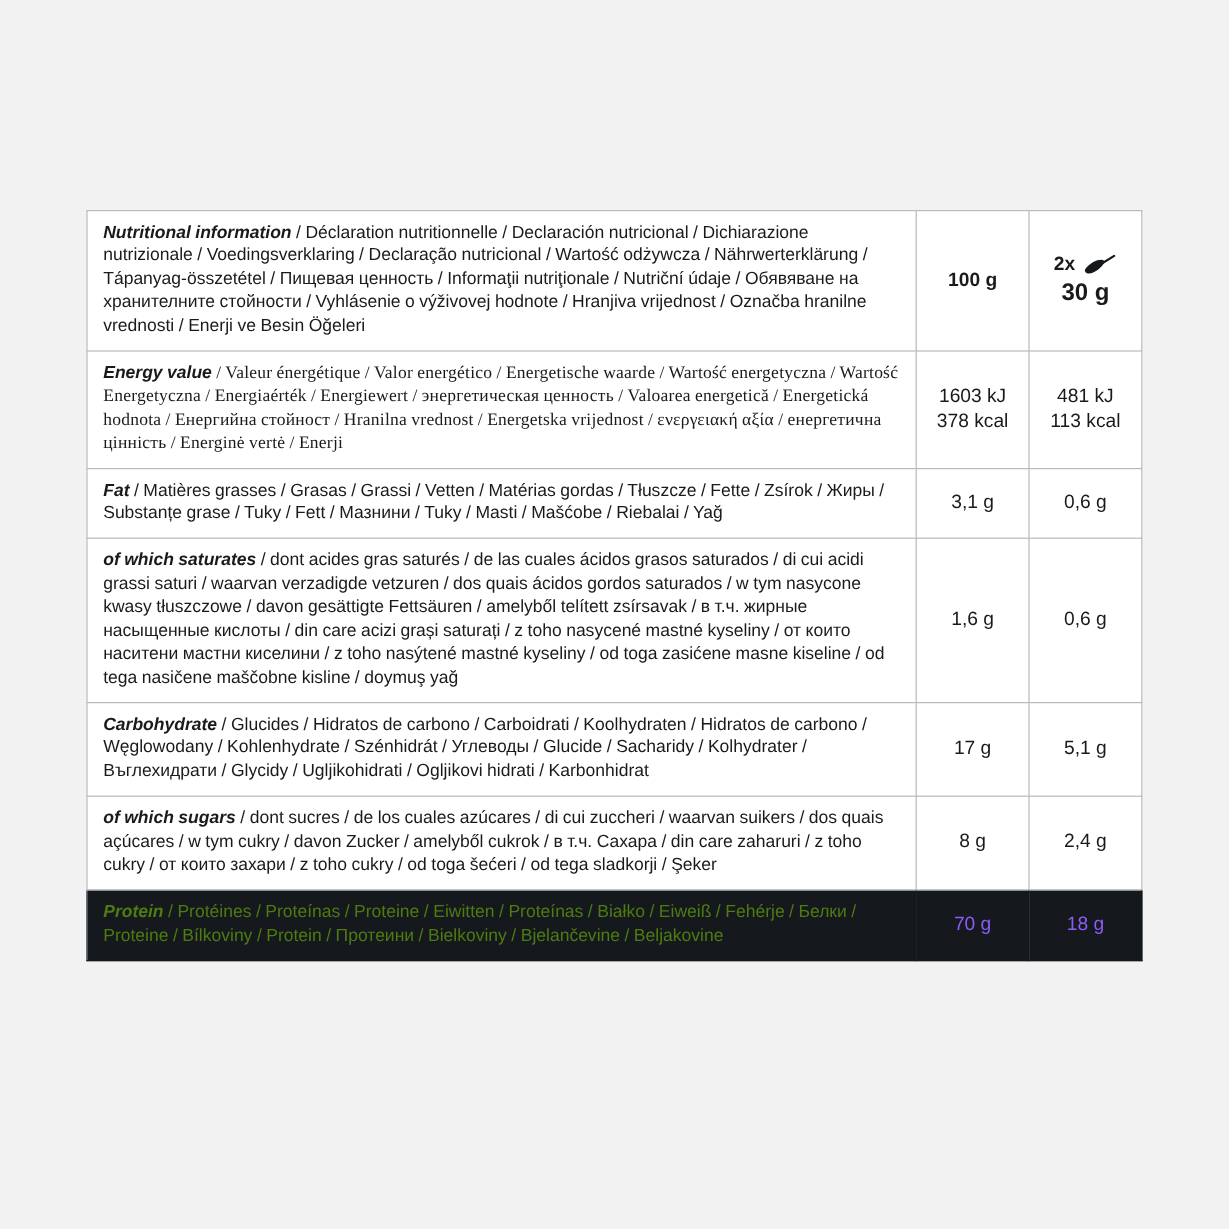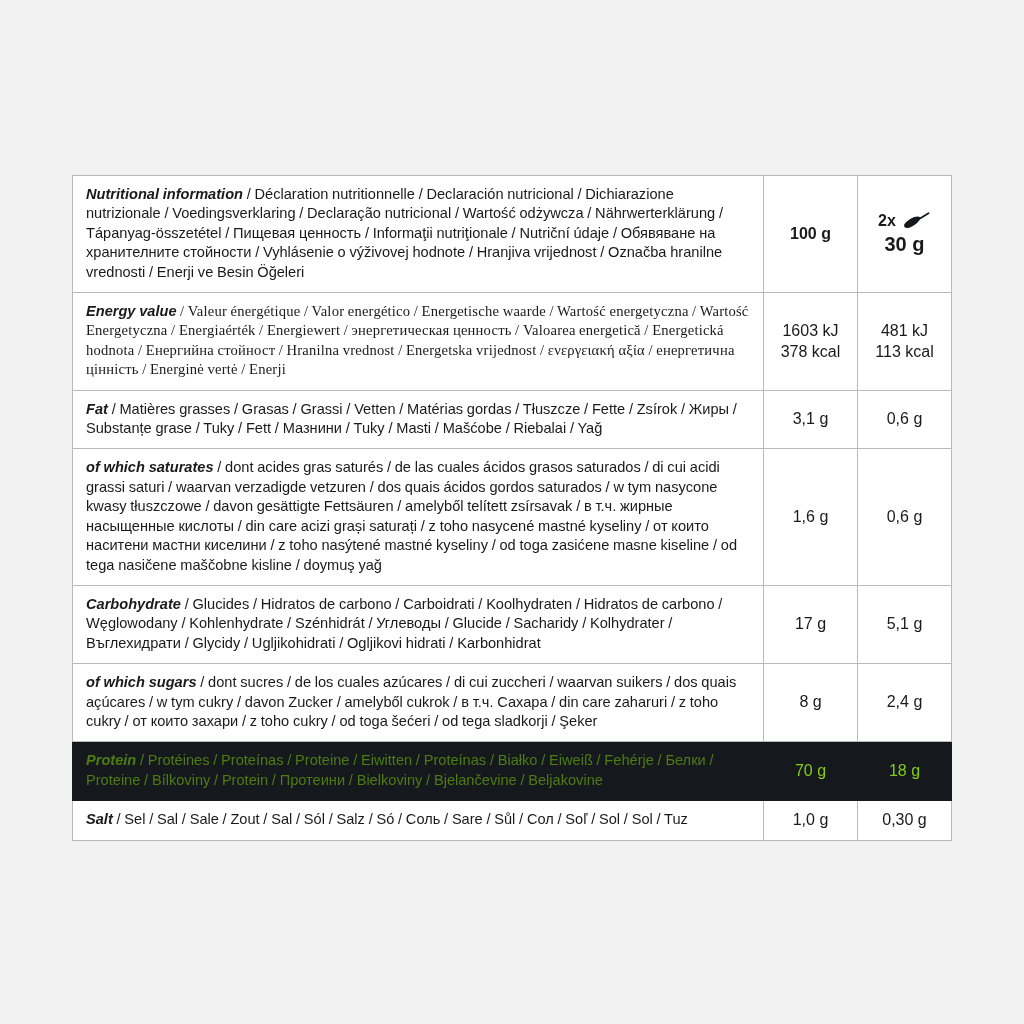--- a/index.html
+++ b/index.html
@@ -68,21 +68,21 @@
   }
   .scoop-row {
     display: flex;
     align-items: center;
     justify-content: center;
     gap: 5px;
   }
   .scoop-icon svg { display: block; }
   tr.protein-row td {
     background: #15191e;
-    color: #84cc16;
+    color: #8b5cf6;
     border-color: #15191e;
   }
   tr.protein-row td.desc { color: #4d7c0f; }
   .energy-val div { line-height: 1.35; }
   .spaced {
     letter-spacing: 0.2px;
     font-family: Liberation Serif, serif;
   }
 </style>
 </head>
@@ -163,23 +163,16 @@
         </tr>
 
         <tr class="protein-row">
           <td class="desc">
             <span class="italicbold">Protein</span><span> / Protéines / Proteínas / Proteine / Eiwitten / Proteínas / Białko / Eiweiß / Fehérje / Белки / Proteine / Bílkoviny / Protein / Протеини / Bielkoviny / Bjelančevine / Beljakovine</span>
           </td>
           <td class="val">70 g</td>
           <td class="val">18 g</td>
         </tr>
 
-        <tr>
-          <td class="desc">
-            <span class="italicbold">Salt</span><span> / Sel / Sal / Sale / Zout / Sal / Sól / Salz / Só / Соль / Sare / Sůl / Сол / Soľ / Sol / Sol / Tuz</span>
-          </td>
-          <td class="val">1,0 g</td>
-          <td class="val">0,30 g</td>
-        </tr>
       </tbody>
     </table>
   </div>
 </div>
 
 </body></html>

